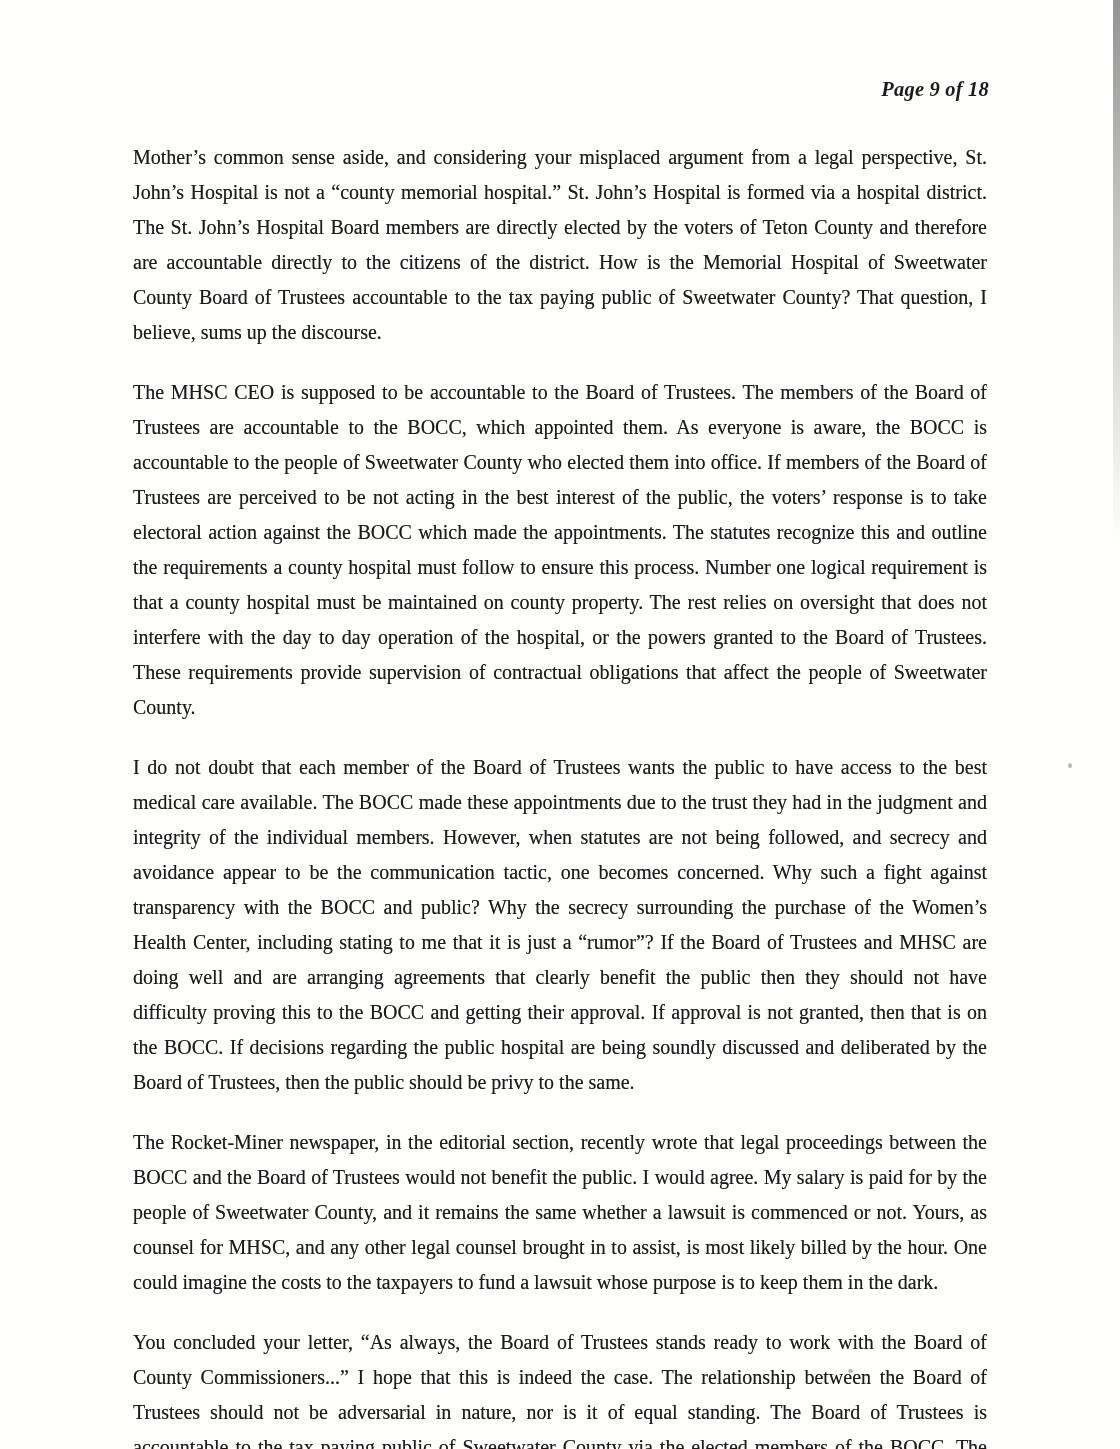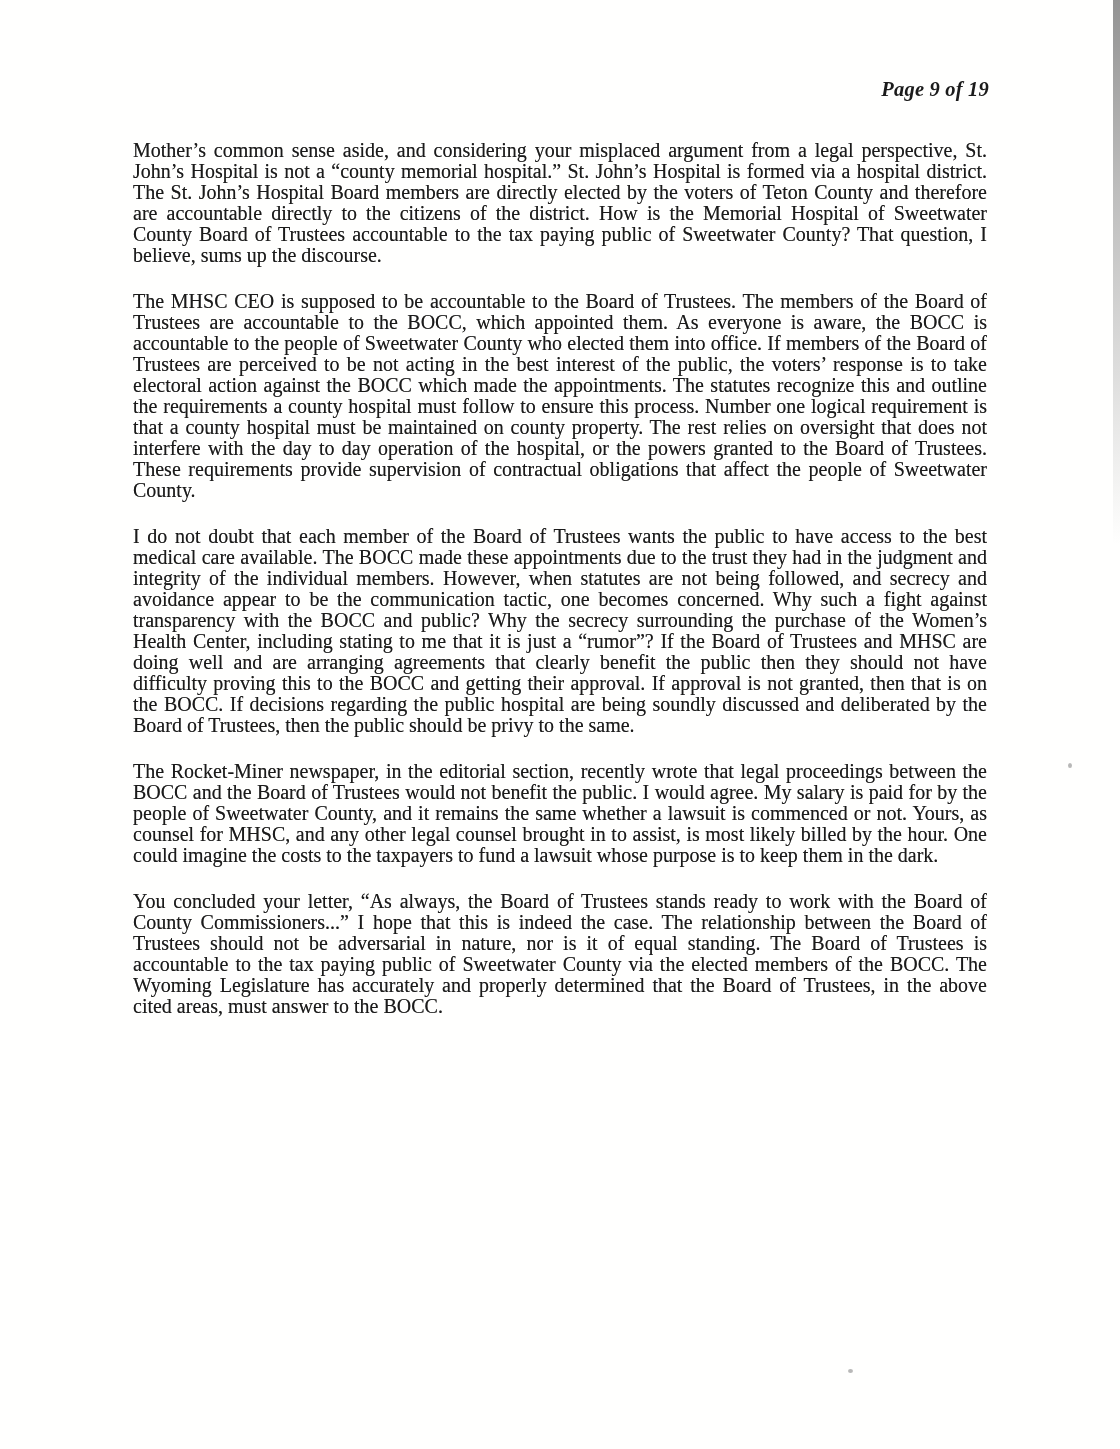--- a/index.html
+++ b/index.html
@@ -28,21 +28,21 @@
     font-style: italic;
     font-size: 20.5px;
     line-height: 26px;
     margin: 0 2px 38px 0;
     letter-spacing: 0.2px;
   }
   .para {
     margin: 0 4px 25px 0;
     text-align: justify;
     font-size: 20px;
-    line-height: 21px;
+    line-height: 35px;
     text-shadow: 0 0 0.4px rgba(20,20,20,0.55);
   }
   .para:last-child {
     margin-bottom: 0;
   }
   
   .scan-edge {
     position: absolute;
     top: 0;
     right: 0;
@@ -64,21 +64,21 @@
 </style>
 </head>
 <body>
 
 <div class="sheet">
   <div class="scan-edge"></div>
   <div class="speck speck-1"></div>
   <div class="speck speck-2"></div>
 
   <div class="content">
-    <div class="page-header">Page 9 of 19</div>
+    <div class="page-header">Page 9 of 18</div>
 
     <p class="para">Mother’s common sense aside, and considering your misplaced argument from a legal perspective, St. John’s Hospital is not a “county memorial hospital.”  St. John’s Hospital is formed via a hospital district.  The St. John’s Hospital Board members are directly elected by the voters of Teton County and therefore are accountable directly to the citizens of the district.  How is the Memorial Hospital of Sweetwater County Board of Trustees accountable to the tax paying public of Sweetwater County? That question, I believe, sums up the discourse.</p>
 
     <p class="para">The MHSC CEO is supposed to be accountable to the Board of Trustees.  The members of the Board of Trustees are accountable to the BOCC, which appointed them.  As everyone is aware, the BOCC is accountable to the people of Sweetwater County who elected them into office.  If members of the Board of Trustees are perceived to be not acting in the best interest of the public, the voters’ response is to take electoral action against the BOCC which made the appointments.  The statutes recognize this and outline the requirements a county hospital must follow to ensure this process.  Number one logical requirement is that a county hospital must be maintained on county property.  The rest relies on oversight that does not interfere with the day to day operation of the hospital, or the powers granted to the Board of Trustees.  These requirements provide supervision of contractual obligations that affect the people of Sweetwater County.</p>
 
     <p class="para">I do not doubt that each member of the Board of Trustees wants the public to have access to the best medical care available. The BOCC made these appointments due to the trust they had in the judgment and integrity of the individual members.  However, when statutes are not being followed, and secrecy and avoidance appear to be the communication tactic, one becomes concerned.  Why such a fight against transparency with the BOCC and public?  Why the secrecy surrounding the purchase of the Women’s Health Center, including stating to me that it is just a “rumor”?  If the Board of Trustees and MHSC are doing well and are arranging agreements that clearly benefit the public then they should not have difficulty proving this to the BOCC and getting their approval.  If approval is not granted, then that is on the BOCC.  If decisions regarding the public hospital are being soundly discussed and deliberated by the Board of Trustees, then the public should be privy to the same.</p>
 
     <p class="para">The Rocket-Miner newspaper, in the editorial section, recently wrote that legal proceedings between the BOCC and the Board of Trustees would not benefit the public.  I would agree. My salary is paid for by the people of Sweetwater County, and it remains the same whether a lawsuit is commenced or not.  Yours, as counsel for MHSC, and any other legal counsel brought in to assist, is most likely billed by the hour.  One could imagine the costs to the taxpayers to fund a lawsuit whose purpose is to keep them in the dark.</p>
 
     <p class="para">You concluded your letter, “As always, the Board of Trustees stands ready to work with the Board of County Commissioners...”  I hope that this is indeed the case.  The relationship between the Board of Trustees should not be adversarial in nature, nor is it of equal standing.  The Board of Trustees is accountable to the tax paying public of Sweetwater County via the elected members of the BOCC.  The Wyoming Legislature has accurately and properly determined that the Board of Trustees, in the above cited areas, must answer to the BOCC.</p>

